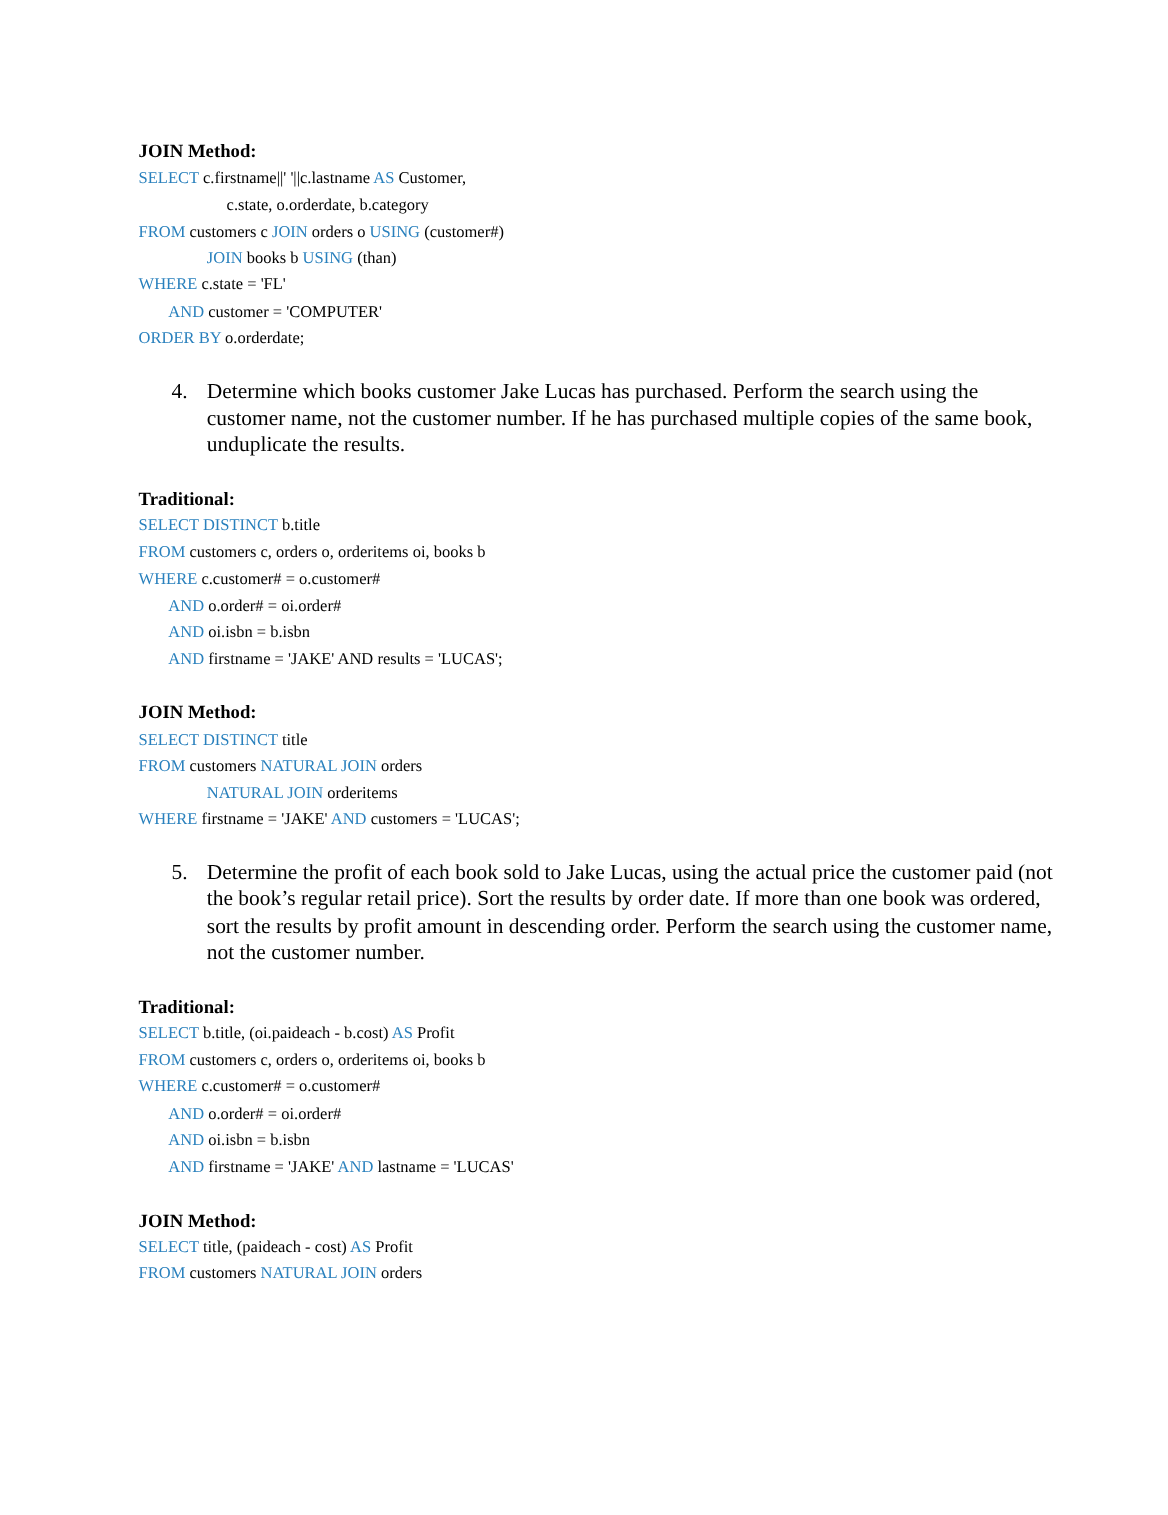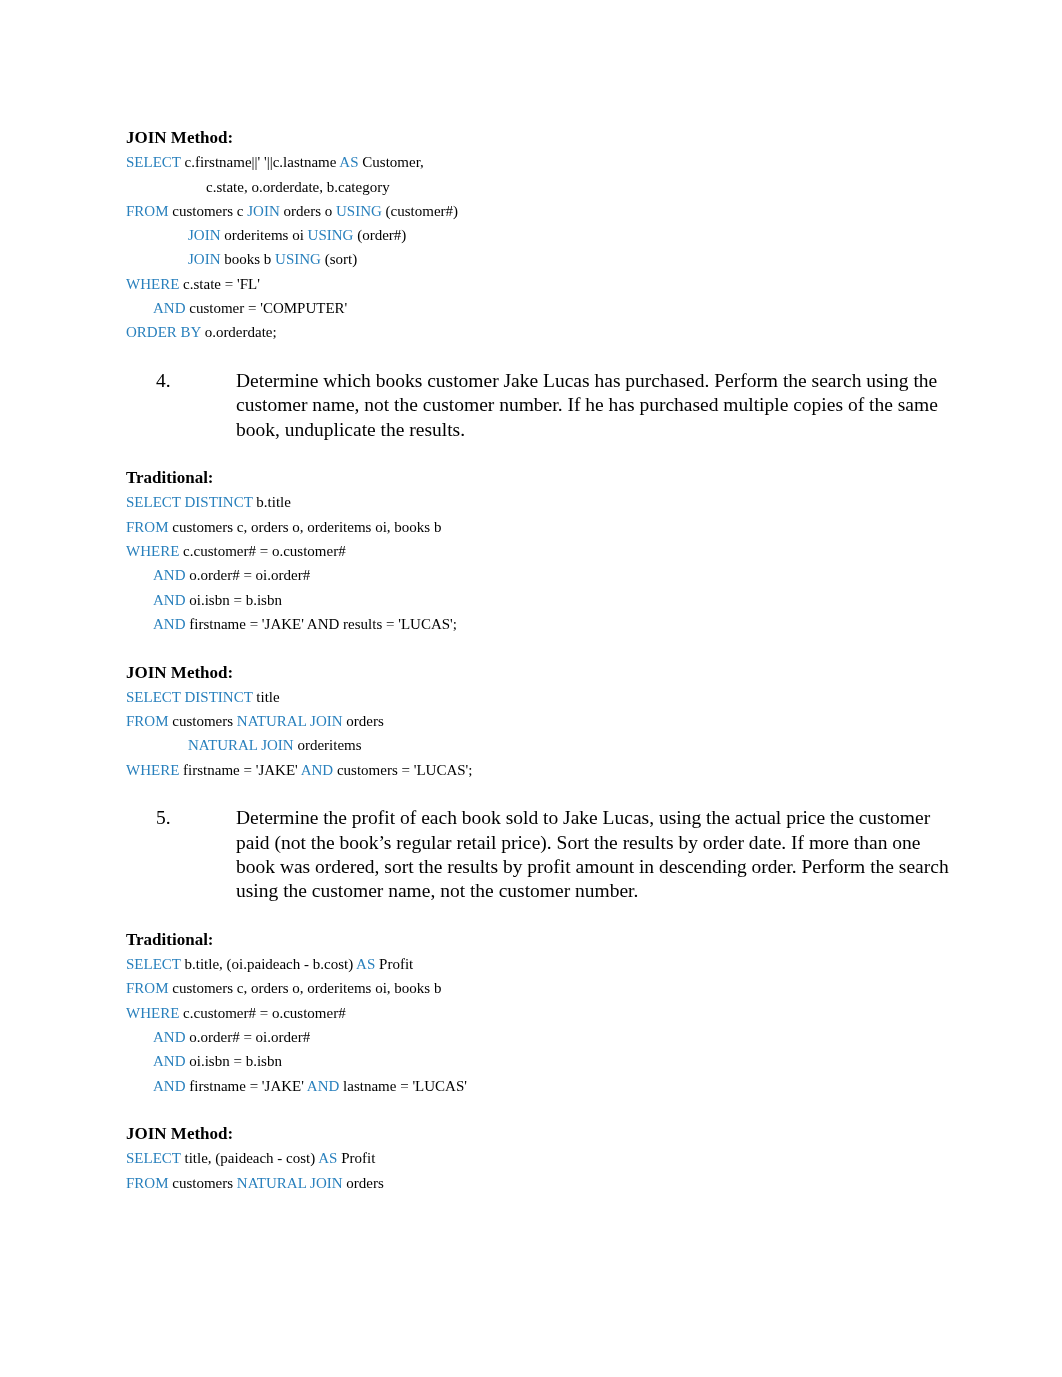--- a/index.html
+++ b/index.html
@@ -59,34 +59,33 @@
     margin: 0;
     text-align: left;
   }
   li.qitem .num {
     position: absolute;
     left: 30px;
     top: 0;
     width: 26px;
     text-align: left;
   }
-  .qbody { display: block; max-width: 770px; margin-left: 48px; }
+  .qbody { display: block; max-width: 770px; }
 </style>
 </head>
 <body>
 
 <div class="page">
   <div id="content">
       <div class="sql-block">
         <div class="heading">JOIN Method:</div>
         <div class="sql "><span class="kw">SELECT</span><span class="blk"> c.firstname||' '||c.lastname </span><span class="kw">AS</span><span class="blk"> Customer,</span></div>
         <div class="sql ind-sel"><span class="blk">c.state, o.orderdate, b.category</span></div>
         <div class="sql "><span class="kw">FROM</span><span class="blk"> customers c </span><span class="kw">JOIN</span><span class="blk"> orders o </span><span class="kw">USING</span><span class="blk"> (customer#)</span></div>
-        <div class="sql ind-join"><span class="kw">JOIN</span><span class="blk"> orderitems oi </span><span class="kw">USING</span><span class="blk"> (order#)</span></div>
-        <div class="sql ind-join"><span class="kw">JOIN</span><span class="blk"> books b </span><span class="kw">USING</span><span class="blk"> (sort)</span></div>
+        <div class="sql ind-join"><span class="kw">JOIN</span><span class="blk"> books b </span><span class="kw">USING</span><span class="blk"> (than)</span></div>
         <div class="sql "><span class="kw">WHERE</span><span class="blk"> c.state = 'FL'</span></div>
         <div class="sql ind-and"><span class="kw">AND</span><span class="blk"> customer = 'COMPUTER'</span></div>
         <div class="sql "><span class="kw">ORDER BY</span><span class="blk"> o.orderdate;</span></div>
       </div>
       <div class="spacer-lg"></div>
       <ol class="qlist">
         <li class="qitem">
           <span class="num">4.</span>
           <span class="qbody">Determine which books customer Jake Lucas has purchased. Perform the search using the customer name, not the customer number. If he has purchased multiple copies of the same book, unduplicate the results.</span>
         </li>

